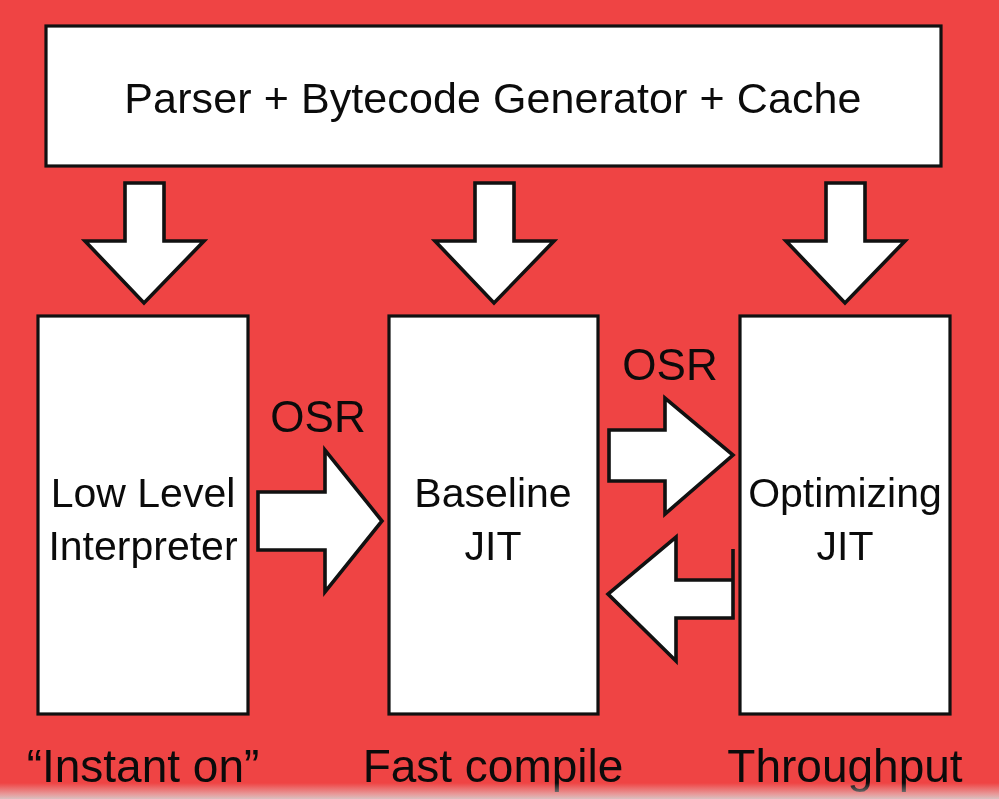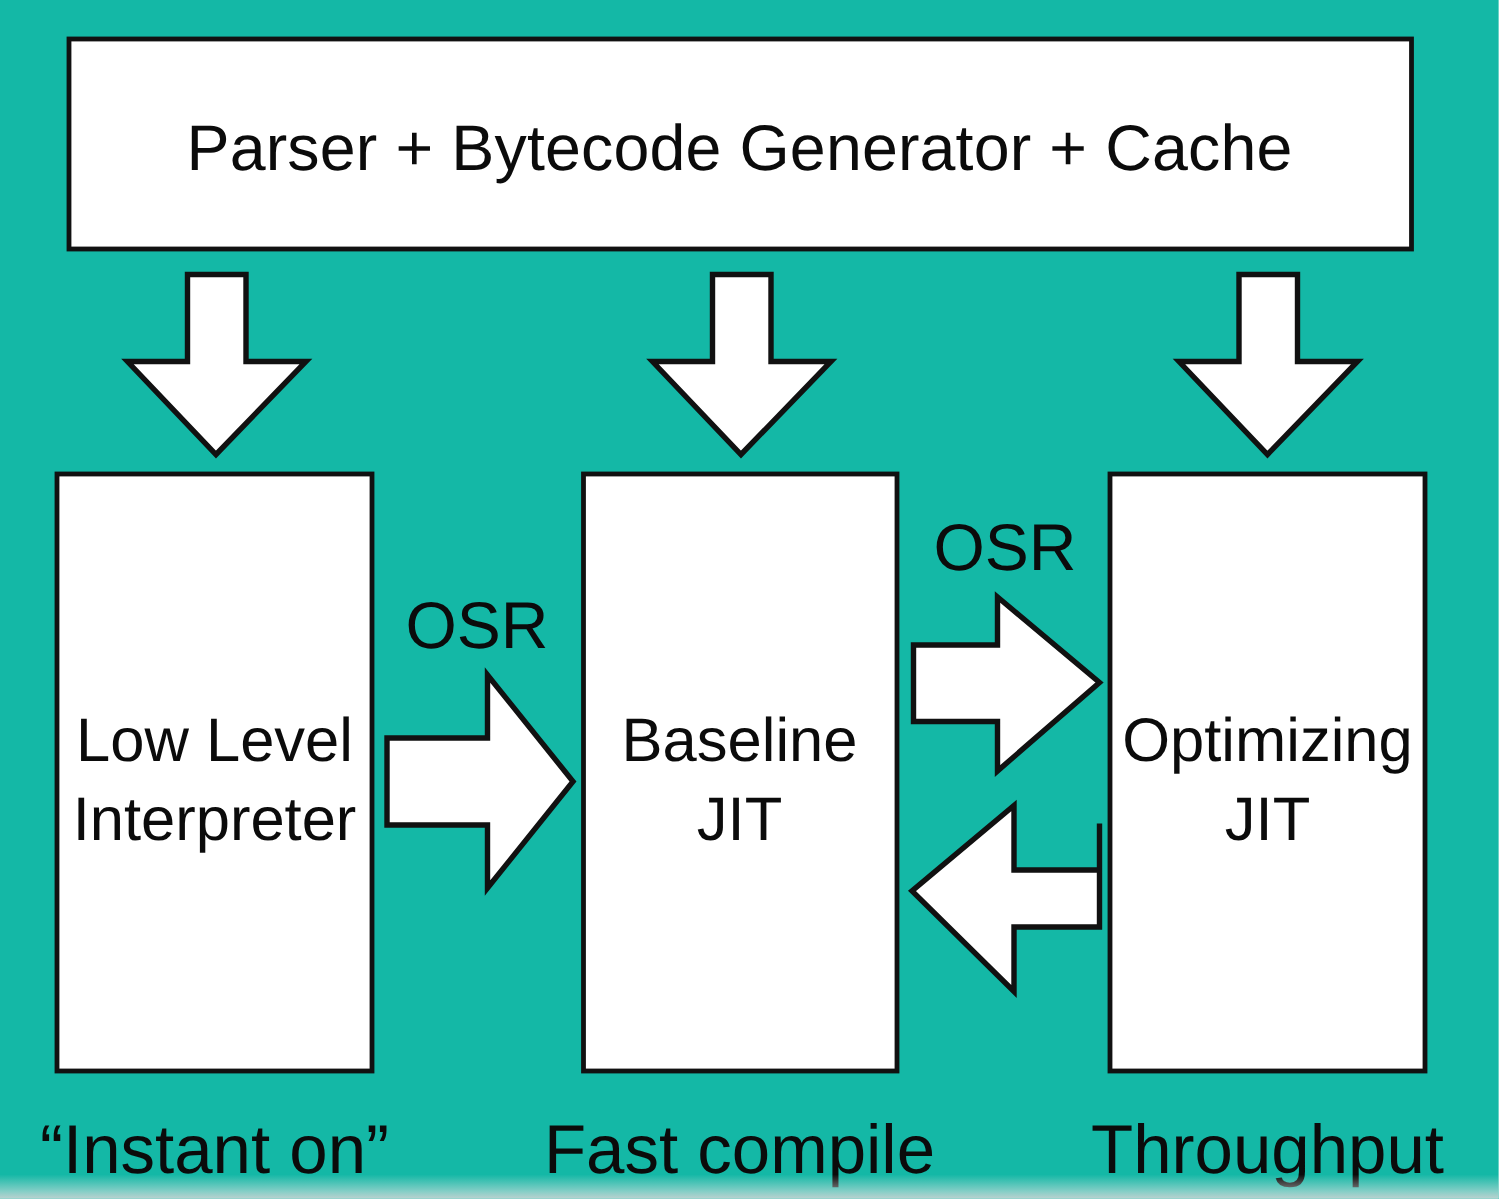--- a/index.html
+++ b/index.html
@@ -10,21 +10,21 @@
   body {
     width: 999px;
     height: 799px;
     overflow: hidden;
     font-family: "Liberation Sans", sans-serif;
   }
   #canvas {
     position: relative;
     width: 999px;
     height: 799px;
-    background: #14b8a6;
+    background: #ef4444;
   }
   
   #bottom-fade {
     position: absolute;
     left: 0;
     bottom: 0;
     width: 999px;
     height: 16px;
     background: linear-gradient(to bottom, rgba(255,255,255,0) 0%, rgba(225,225,225,0.55) 70%, rgba(214,214,214,0.85) 100%);
     pointer-events: none;

